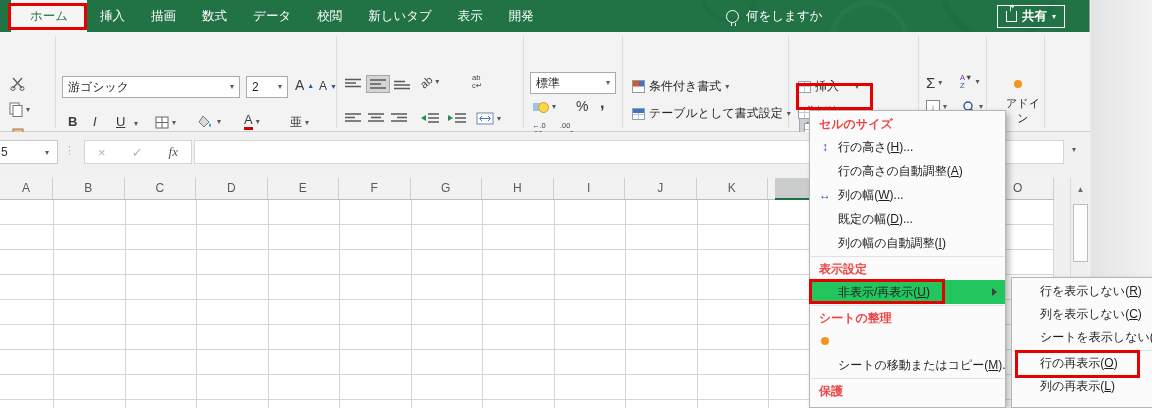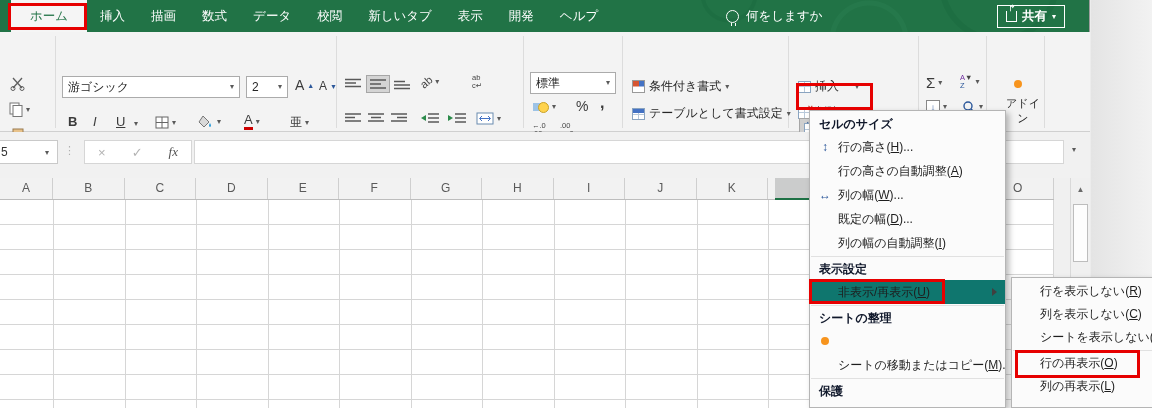--- a/index.html
+++ b/index.html
@@ -82,25 +82,25 @@
   .vline{position:absolute;top:0;width:1px;height:208px;background:var(--line);}
   .gridgap{position:absolute;left:1054px;top:0;width:16px;height:230px;background:#f0f0f0;}
   .vscroll{position:absolute;left:1070px;top:0;width:20px;height:230px;background:#f0f0f0;border-left:1px solid #d9d9d9;}
   .scroll-up{position:absolute;left:1px;top:2px;width:17px;height:19px;background:#f0f0f0;color:#6a6a6a;font-size:8px;text-align:center;line-height:19px;}
   .scroll-thumb{position:absolute;left:2px;top:26px;width:15px;height:58px;background:#fdfdfd;border:1px solid #bdbdbd;}
 
   
   .menu{position:absolute;background:#fbfbfb;border:1px solid #b5b5b5;box-shadow:3px 3px 6px rgba(0,0,0,.28);z-index:30;font-size:12px;color:#1e1e1e;padding-top:2px;overflow:hidden;}
   #format-menu{left:809px;top:110px;width:197px;height:298px;}
   #unhide-menu{left:1011px;top:277px;width:175px;height:131px;}
-  .mh{height:22px;line-height:22px;padding-left:9px;font-weight:bold;color:#0f172a;}
+  .mh{height:22px;line-height:22px;padding-left:9px;font-weight:bold;color:#ef4444;}
   .mi{position:relative;height:24px;line-height:24px;}
   .mi .lbl{position:absolute;left:28px;top:0;white-space:nowrap;}
   .mi .mic{position:absolute;left:7px;top:0;width:16px;height:24px;line-height:24px;color:#2b579a;font-size:12px;text-align:center;}
-  .mi.hl{background:#0f766e;}
+  .mi.hl{background:#22c55e;}
   .msep{height:1px;background:#e1e1e1;margin:1px 1px;}
   .subarrow{position:absolute;right:8px;top:8px;width:0;height:0;border-left:5px solid #404040;border-top:4px solid transparent;border-bottom:4px solid transparent;}
   #unhide-menu .mi{height:23px;line-height:23px;}
 
   .redbox{position:absolute;border:3px solid var(--red);z-index:40;pointer-events:none;}
 
   .desktop{position:absolute;left:1091px;top:0;width:61px;height:408px;background:linear-gradient(90deg,#e4e4e4,#f2f2f2);}
 </style>
 </head>
 <body>
@@ -113,21 +113,20 @@
       <div id="tabs">
           <div class="tab active">ホーム</div>
           <div class="tab">挿入</div>
           <div class="tab">描画</div>
           <div class="tab">数式</div>
           <div class="tab">データ</div>
           <div class="tab">校閲</div>
           <div class="tab">新しいタブ</div>
           <div class="tab">表示</div>
           <div class="tab">開発</div>
-          <div class="tab">ヘルプ</div>
         </div>
       <div class="tellme">
         <span class="bulb"></span>
         <span>何をしますか</span>
       </div>
       <div class="share-btn">
         <span class="share-ic"></span>
         <b>共有</b>
         <span class="dd">▾</span>
       </div>

